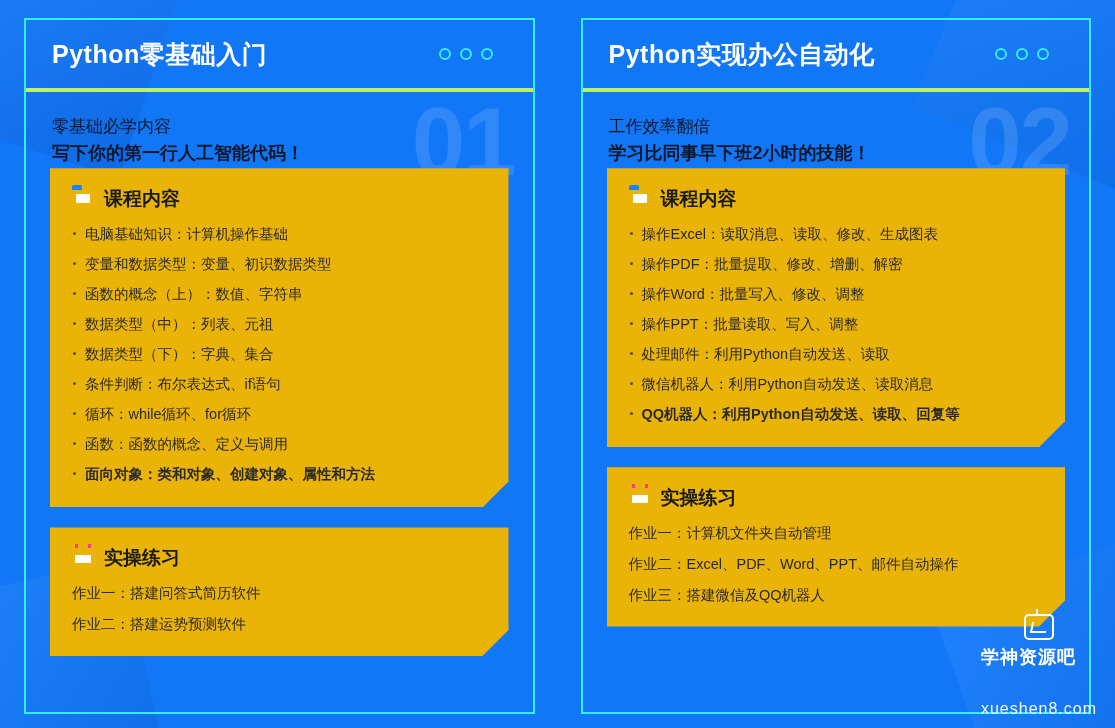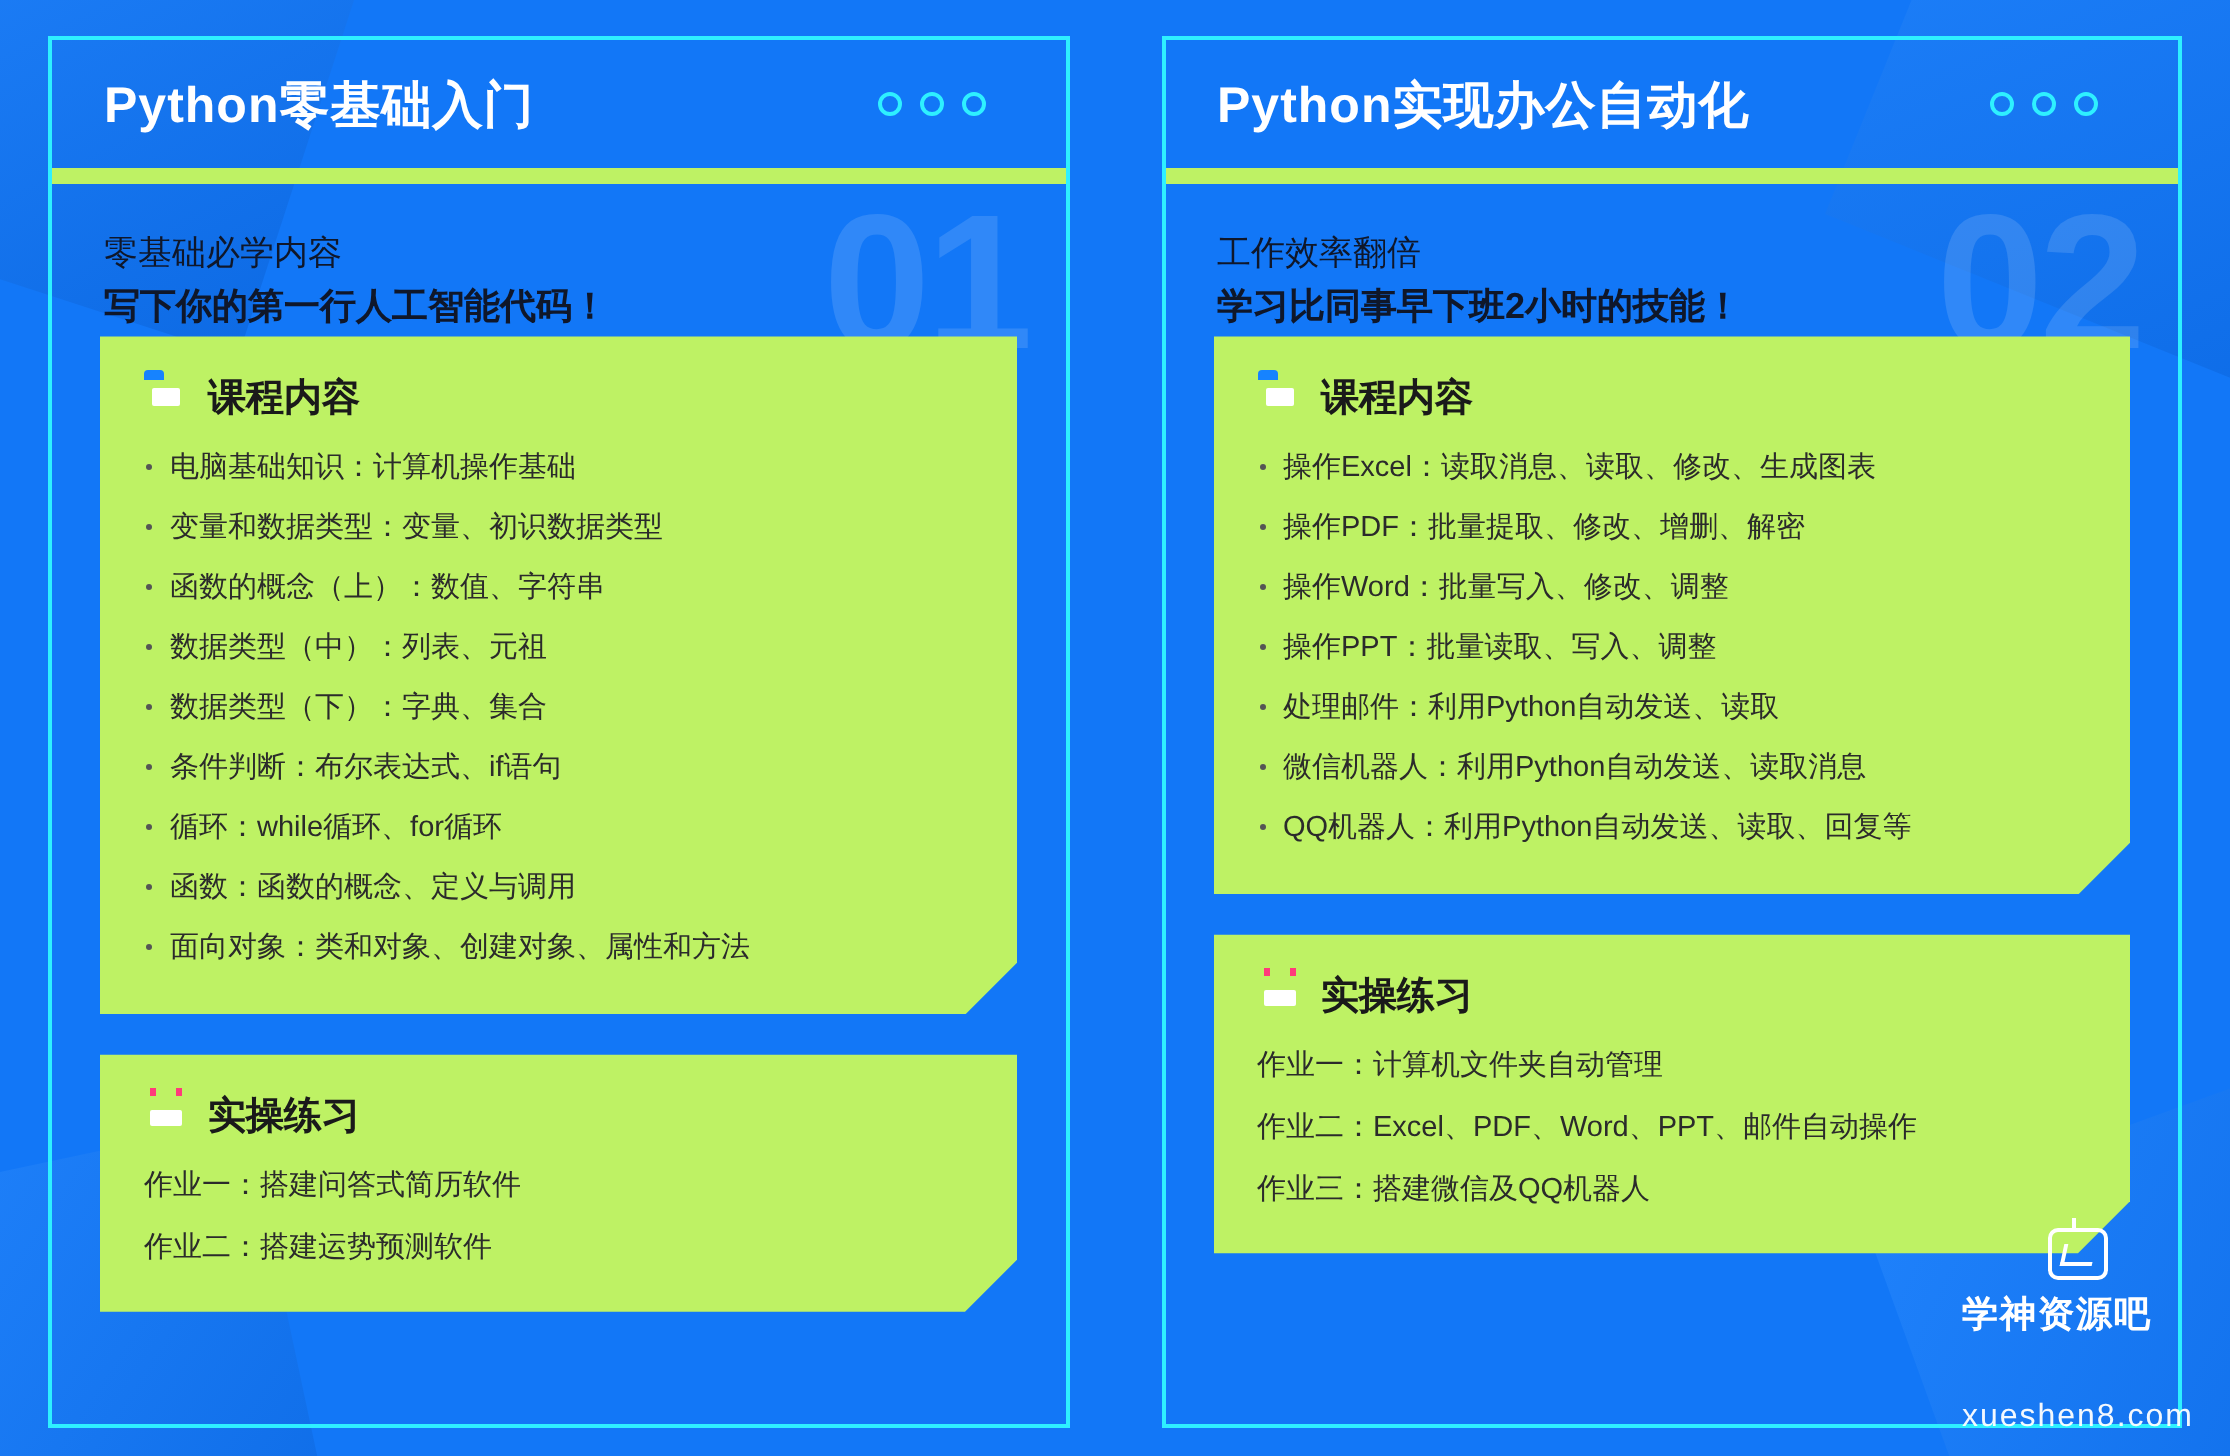--- a/index.html
+++ b/index.html
@@ -58,21 +58,21 @@
     border: 2px solid #2ef0ff;
     background: transparent;
     display: flex;
     flex-direction: column;
     overflow: hidden;
   }
 
   .card-header {
     height: 72px;
     flex: 0 0 72px;
-    border-bottom: 8px solid #bef264;
+    border-bottom: 4px solid #bef264;
     display: flex;
     align-items: center;
     justify-content: space-between;
     padding: 0 40px 0 26px;
   }
   .card-title {
     color: #ffffff;
     font-size: 25px;
     font-weight: bold;
     letter-spacing: 0.5px;
@@ -115,21 +115,21 @@
     z-index: 2;
     color: #0f172a;
     font-size: 17px;
     line-height: 1.55;
     padding-left: 2px;
   }
   .subtitle .line2 { font-weight: bold; font-size: 18px; }
 
   .panel {
     position: relative;
-    background: #bef264;
+    background: #eab308;
     padding: 18px 22px 20px 22px;
     margin-bottom: 20px;
     
     clip-path: polygon(0 0, 100% 0, 100% calc(100% - 26px), calc(100% - 26px) 100%, 0 100%);
   }
   .panel:last-child { margin-bottom: 0; }
 
   .panel-head {
     display: flex;
     align-items: center;
@@ -198,21 +198,21 @@
 
   ul.bullets { list-style: none; }
   ul.bullets li {
     position: relative;
     padding-left: 13px;
     font-size: 14.5px;
     color: #2b2b2b;
     line-height: 1.45;
     margin-bottom: 9px;
   }
-  ul.bullets li:last-child { margin-bottom: 2px; }
+  ul.bullets li:last-child { margin-bottom: 2px; font-weight: bold; }
   ul.bullets li:before {
     content: "";
     position: absolute;
     left: 1px; top: 8px;
     width: 3px; height: 3px;
     background: #555;
     border-radius: 50%;
   }
 
   ul.plain { list-style: none; }

